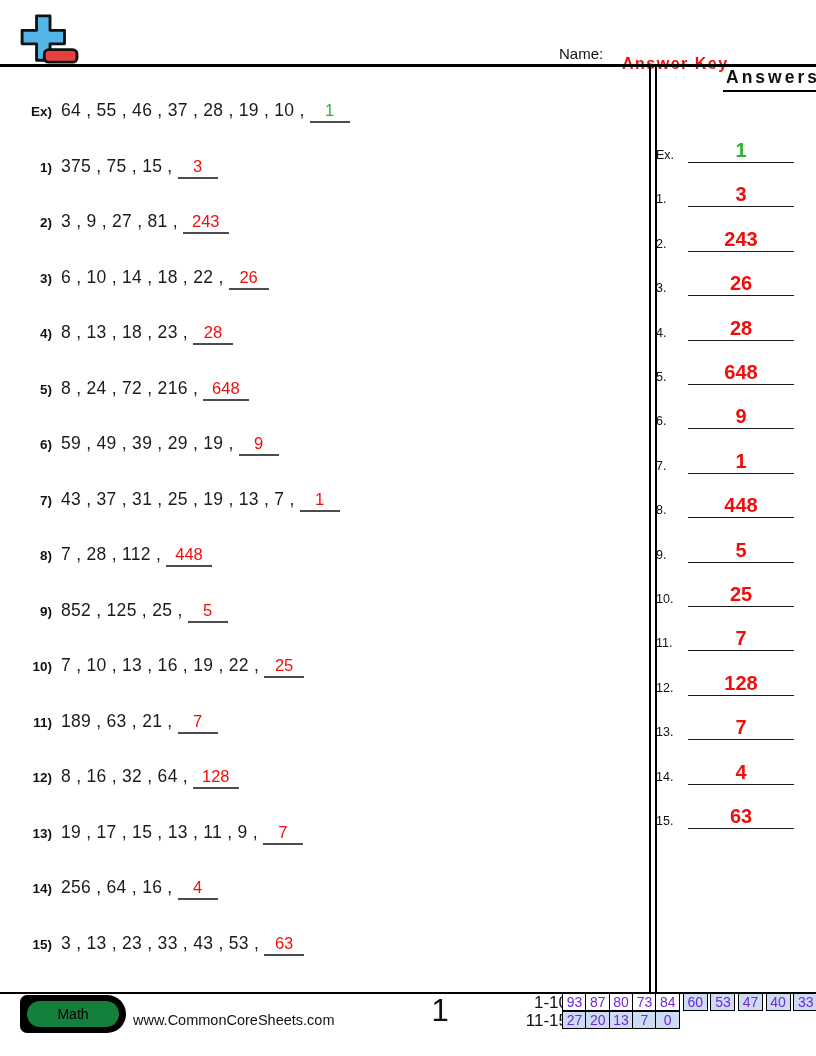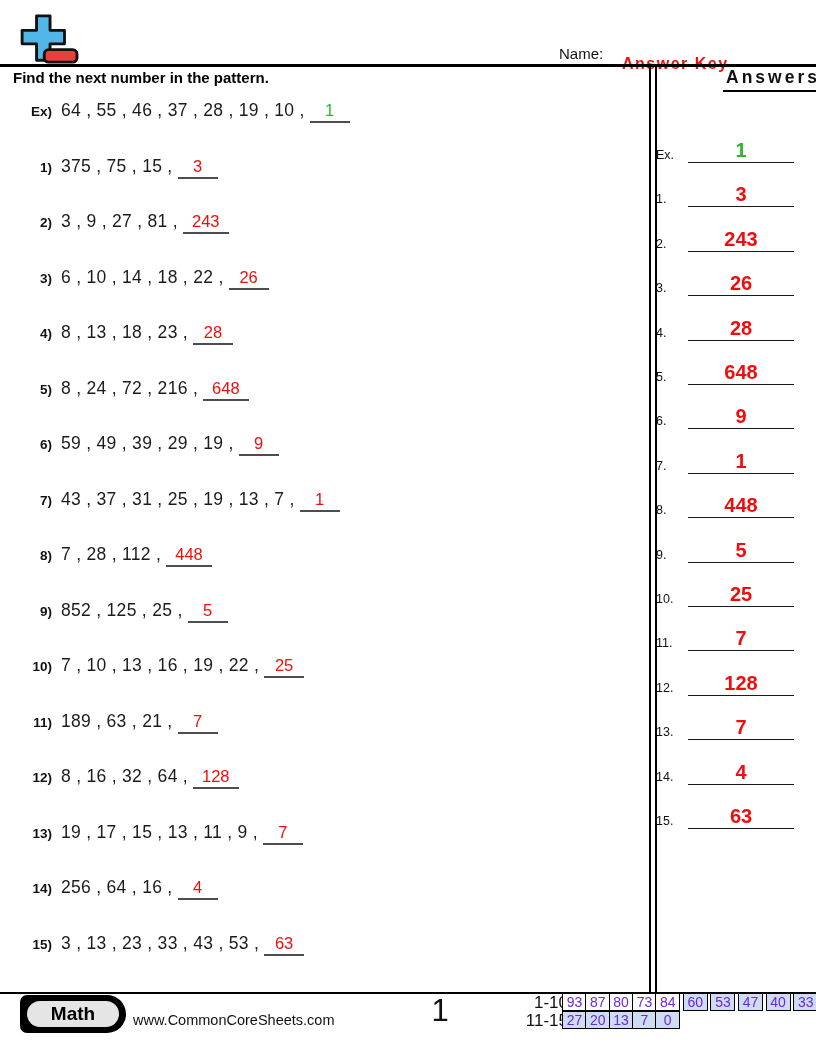--- a/index.html
+++ b/index.html
@@ -34,22 +34,22 @@
   .a-row{position:absolute;left:656px;width:138px;display:flex;align-items:flex-end;gap:4px;}
   .a-num{flex:0 0 28px;font-size:12.5px;color:#111;padding-bottom:1px;margin-top:32px;}
   .a-line{flex:1;border-bottom:1.8px solid #1a1a1a;text-align:center;font-weight:700;
           font-size:20px;color:#f20d0d;line-height:23px;}
   .a-line.green{color:#2fb52f;}
 
   
   .footer-rule{position:absolute;left:0;top:992px;width:816px;height:2.4px;background:#000;}
   .math-badge{position:absolute;left:20px;top:995px;width:106px;height:38px;background:#000;
               border-radius:7px 19px 19px 7px;display:flex;align-items:center;justify-content:center;}
-  .math-pill{background:#e5e5e5;border-radius:14px;width:92px;height:26px;display:flex;
-             align-items:center;justify-content:center;font-weight:700;font-size:19px;color:#000;}
+  .math-pill{background:#15803d;border-radius:14px;width:92px;height:26px;display:flex;
+             align-items:center;justify-content:center;font-weight:400;font-size:14px;color:#000;}
   .site{position:absolute;left:133px;top:1012px;font-size:14.5px;color:#111;}
   .page-num{position:absolute;left:400px;top:993px;width:80px;text-align:center;
             font-size:31px;color:#111;}
   .score-label{position:absolute;left:507px;width:61px;text-align:right;font-size:17px;
                line-height:19px;color:#111;}
   .score-row{position:absolute;left:562px;display:flex;}
   .cell{width:23px;height:16px;border:1.7px solid #000;display:flex;align-items:center;
         justify-content:center;font-size:14px;background:#fff;margin-left:-1.7px;color:#6d28d9;}
   .score-row .cell:first-child{margin-left:0;}
   .cell.blue{background:#cddbf3;}
@@ -60,21 +60,20 @@
 
 <div class="page">
 
   <svg class="logo" viewBox="0 0 64 54">
     <path d="M17 2 H31 V17 H46 V31 H31 V48 H17 V31 H2 V17 H17 Z" fill="#52b7e6" stroke="#111" stroke-width="3" stroke-linejoin="round"></path>
     <rect x="25" y="37" width="34" height="13" rx="4.5" fill="#e7403e" stroke="#111" stroke-width="3"></rect>
   </svg>
   <div class="name-label">Name:</div>
   <div class="answer-key">Answer Key</div>
   <div class="header-rule"></div>
-  <div class="instructions">Find the next number in the pattern.</div>
   <div class="vdivider"></div>
 
   <div class="q-row" style="top:100px">
     <span class="q-num">Ex)</span>
     <span class="q-seq">64 , 55 , 46 , 37 , 28 , 19 , 10 ,</span>
     <span class="q-blank green">1</span>
   </div>
   <div class="q-row" style="top:156px">
     <span class="q-num">1)</span>
     <span class="q-seq">375 , 75 , 15 ,</span>

